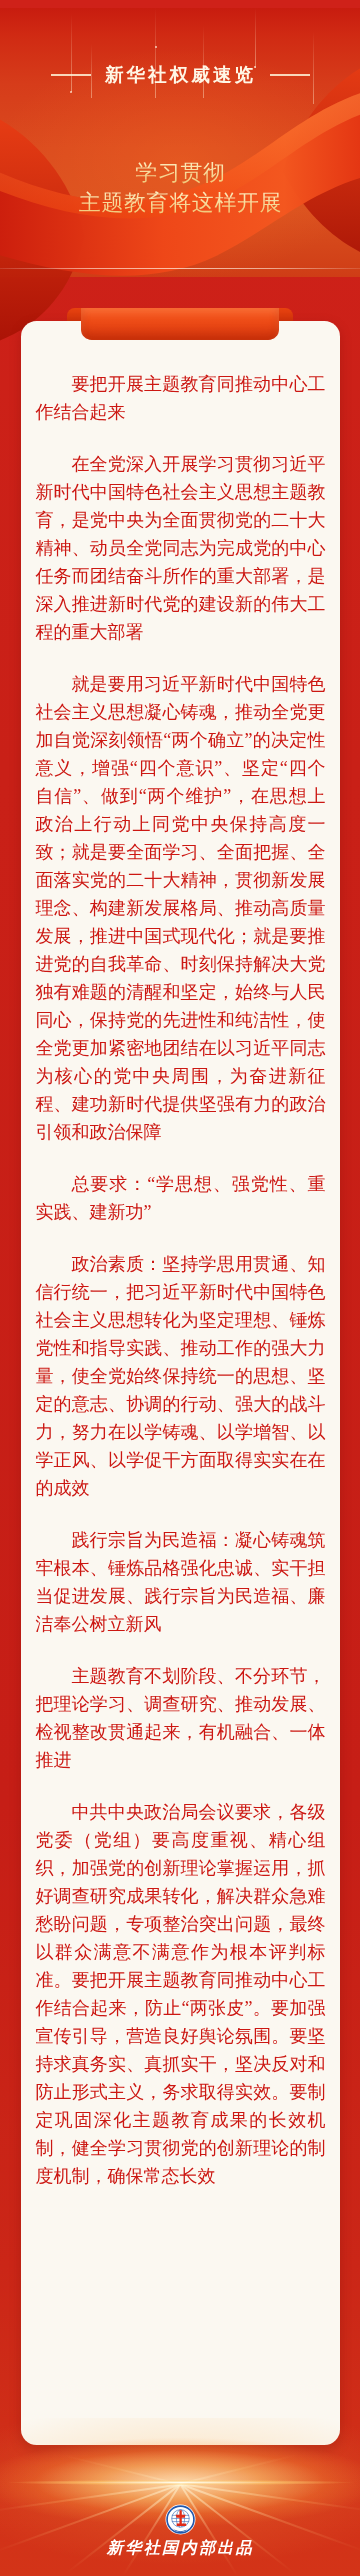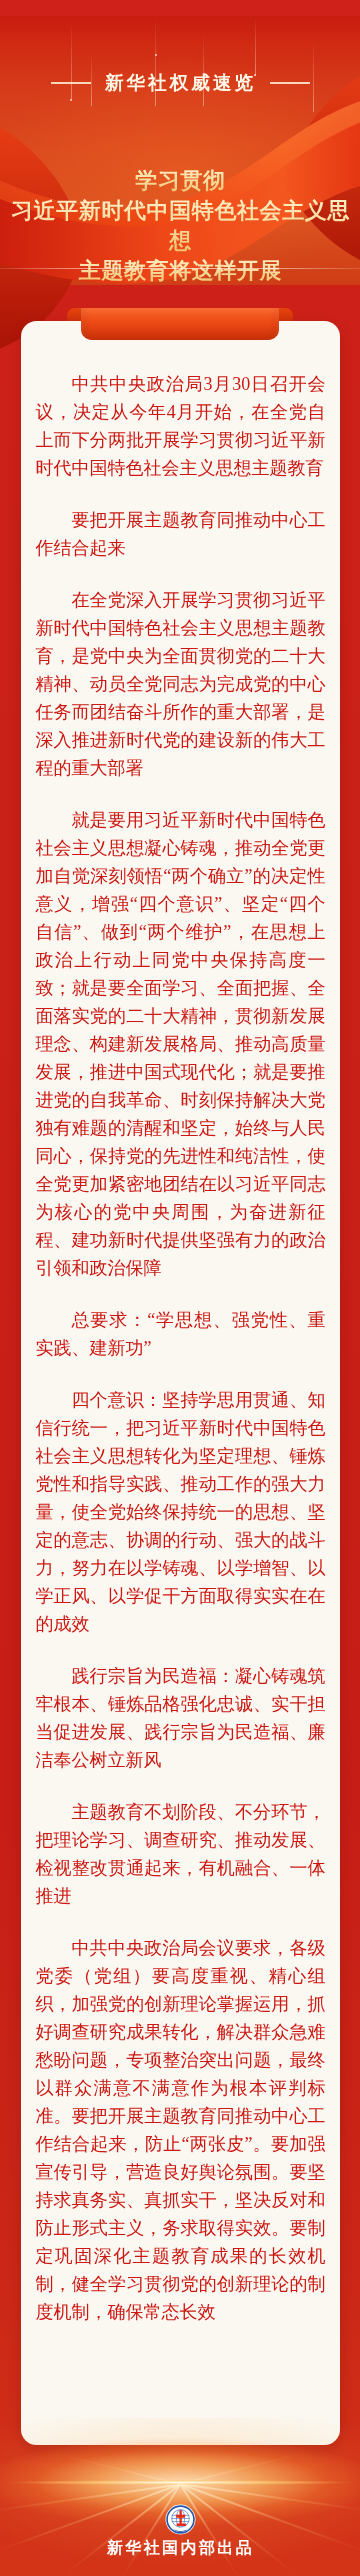--- a/index.html
+++ b/index.html
@@ -1,34 +1,34 @@
 <!DOCTYPE html>
 <html style="font-size:9.6px"><head>
 <meta charset="utf-8">
 <style>
   html,body{margin:0;padding:0;background:#8c0f08;}
   .poster{position:relative;width:361px;height:2576px;overflow:hidden;
           background:linear-gradient(180deg,#cf2119 0%,#c92017 30%,#c61e16 70%,#cb2617 88%,#d33418 100%);
           font-family:"Liberation Sans","DejaVu Sans",sans-serif;}
   
-  .hero{position:absolute;top:16px;left:0;width:361px;height:269px;
+  .hero{position:absolute;top:8px;left:0;width:361px;height:269px;
         background:radial-gradient(ellipse 253px 156px at 50% 58%, rgba(255,120,40,.28), rgba(255,120,40,0) 75%),
                    linear-gradient(180deg,#c81c0f 0%,#d02a13 10%,#d63c1a 28%,#da4a1e 52%,#da511f 75%,#cf3d16 100%);}
   .hero-divider{position:absolute;top:268px;left:0;width:361px;height:1.2px;
         background:linear-gradient(90deg,rgba(255,255,255,.12),rgba(255,240,225,.62) 25%,rgba(255,235,220,.75) 50%,rgba(255,240,225,.6) 75%,rgba(255,255,255,.12));}
   .streak{position:absolute;width:1.2px;background:linear-gradient(180deg,rgba(255,230,200,0),rgba(255,230,200,.45));}
   .dot{position:absolute;width:2.4px;height:2.4px;border-radius:50%;background:rgba(255,242,222,.8);}
   .ribbon-svg{position:absolute;top:60px;left:0;}
   
   .kicker-row{position:absolute;top:54px;left:0;width:361px;display:flex;align-items:center;justify-content:center;gap:14.4px;}
   .kline{width:40px;height:1.2px;background:rgba(255,243,216,.85);}
   .kicker-text{font-size:18.6px;font-weight:700;letter-spacing:3px;color:#fff7e6;}
   
   .title-block{position:absolute;top:150px;left:0;width:361px;text-align:center;}
-  .title-line{font-size:22px;line-height:30px;font-weight:700;letter-spacing:0.6px;color:#f6d391;}
+  .title-line{font-size:22px;line-height:30px;font-weight:400;letter-spacing:0.6px;color:#f6d391;}
   @supports ((-webkit-background-clip: text) or (background-clip: text)){
     .title-line{background:linear-gradient(180deg,#fdf0c8 0%,#f8dda0 45%,#eec06a 100%);
                 -webkit-background-clip:text;background-clip:text;color:transparent;-webkit-text-fill-color:transparent;}
   }
   
   .wing-band{position:absolute;top:308px;left:67px;width:226px;height:23px;
              background:linear-gradient(180deg,#e8430f,#bf2607);border-radius:7.8px 7.8px 0 0;}
   .content-card{position:absolute;top:321px;left:21px;width:319px;height:2124px;border-radius:15.6px;
                 background:#fbf8f1;box-shadow:0 4.8px 12px rgba(110,10,5,.28);overflow:hidden;}
   .front-bar{position:absolute;top:308px;left:81px;width:198px;height:32px;border-radius:0 0 10.8px 10.8px;
@@ -43,21 +43,21 @@
   
   .burst{position:absolute;top:2418px;left:0;width:361px;height:158px;pointer-events:none;
          background:radial-gradient(ellipse 337px 114px at 180px 65px, rgba(255,170,70,.32), rgba(255,150,50,0) 72%),
                     radial-gradient(ellipse 259px 57px at 180px 64px, rgba(255,252,232,.92) 0%, rgba(255,216,130,.6) 32%, rgba(253,150,55,.28) 56%, rgba(250,120,30,0) 78%);}
   .horizon{position:absolute;top:2480px;left:0;width:361px;height:5.4px;
            background:radial-gradient(ellipse 174px 2.7px at 50% 50%, rgba(255,255,242,.95), rgba(255,205,110,.55) 60%, rgba(255,205,110,0));}
   .ray{position:absolute;left:180px;top:2483px;width:198px;height:2.4px;transform-origin:0 50%;
        background:linear-gradient(90deg,rgba(255,245,214,.6),rgba(255,205,130,.22) 55%,rgba(255,205,130,0));}
   .logo-wrap{position:absolute;top:2504px;left:165px;width:31px;height:31px;}
   .credit{position:absolute;top:2538px;left:0;width:361px;text-align:center;
-          font-size:16px;font-weight:700;letter-spacing:2.4px;color:#ffffff;}
+          font-size:16px;font-weight:700;letter-spacing:2.4px;color:#ffffff;font-style:italic;}
 </style>
 </head>
 <body>
 
 <div class="poster">
 
   <div class="hero">
     <div class="streak" style="left:71px;top:6px;height:78px;"></div>
     <div class="streak" style="left:91px;top:36px;height:54px;"></div>
     <div class="streak" style="left:155px;top:0px;height:90px;"></div>
@@ -92,36 +92,34 @@
     </svg>
 
     <div class="kicker-row">
       <span class="kline"></span>
       <span class="kicker-text">新华社权威速览</span>
       <span class="kline"></span>
     </div>
 
     <div class="title-block">
       <div class="title-line">学习贯彻</div>
-      <div class="title-line">习近平新时代中国特色社会主义思想</div>
       <div class="title-line">主题教育将这样开展</div>
     </div>
   </div>
   <div class="hero-divider"></div>
 
   <div class="wing-band"></div>
 
   <div class="content-card">
     <div class="article" id="article-body">
-        <p><span>中共中央政治局3月30日召开会议，决定从今年4月开始，在全党自上而下分两批开展学习贯彻习近平新时代中国特色社会主义思想主题教育</span></p>
         <p><span>要把开展主题教育同推动中心工作结合起来</span></p>
         <p><span>在全党深入开展学习贯彻习近平新时代中国特色社会主义思想主题教育，是党中央为全面贯彻党的二十大精神、动员全党同志为完成党的中心任务而团结奋斗所作的重大部署，是深入推进新时代党的建设新的伟大工程的重大部署</span></p>
         <p><span>就是要用习近平新时代中国特色社会主义思想凝心铸魂，推动全党更加自觉深刻领悟“两个确立”的决定性意义，增强“四个意识”、坚定“四个自信”、做到“两个维护”，在思想上政治上行动上同党中央保持高度一致；就是要全面学习、全面把握、全面落实党的二十大精神，贯彻新发展理念、构建新发展格局、推动高质量发展，推进中国式现代化；就是要推进党的自我革命、时刻保持解决大党独有难题的清醒和坚定，始终与人民同心，保持党的先进性和纯洁性，使全党更加紧密地团结在以习近平同志为核心的党中央周围，为奋进新征程、建功新时代提供坚强有力的政治引领和政治保障</span></p>
         <p><b>总要求：</b><span>“学思想、强党性、重实践、建新功”</span></p>
-        <p><b>四个意识：</b><span>坚持学思用贯通、知信行统一，把习近平新时代中国特色社会主义思想转化为坚定理想、锤炼党性和指导实践、推动工作的强大力量，使全党始终保持统一的思想、坚定的意志、协调的行动、强大的战斗力，努力在以学铸魂、以学增智、以学正风、以学促干方面取得实实在在的成效</span></p>
+        <p><b>政治素质：</b><span>坚持学思用贯通、知信行统一，把习近平新时代中国特色社会主义思想转化为坚定理想、锤炼党性和指导实践、推动工作的强大力量，使全党始终保持统一的思想、坚定的意志、协调的行动、强大的战斗力，努力在以学铸魂、以学增智、以学正风、以学促干方面取得实实在在的成效</span></p>
         <p><b>践行宗旨为民造福：</b><span>凝心铸魂筑牢根本、锤炼品格强化忠诚、实干担当促进发展、践行宗旨为民造福、廉洁奉公树立新风</span></p>
         <p><span>主题教育不划阶段、不分环节，把理论学习、调查研究、推动发展、检视整改贯通起来，有机融合、一体推进</span></p>
         <p><span>中共中央政治局会议要求，各级党委（党组）要高度重视、精心组织，加强党的创新理论掌握运用，抓好调查研究成果转化，解决群众急难愁盼问题，专项整治突出问题，最终以群众满意不满意作为根本评判标准。要把开展主题教育同推动中心工作结合起来，防止“两张皮”。要加强宣传引导，营造良好舆论氛围。要坚持求真务实、真抓实干，坚决反对和防止形式主义，务求取得实效。要制定巩固深化主题教育成果的长效机制，健全学习贯彻党的创新理论的制度机制，确保常态长效</span></p>
       </div>
   </div>
 
   <div class="front-bar"></div>
 
   <div class="burst"></div>
   <div class="ray" style="transform:rotate(8deg);"></div>

